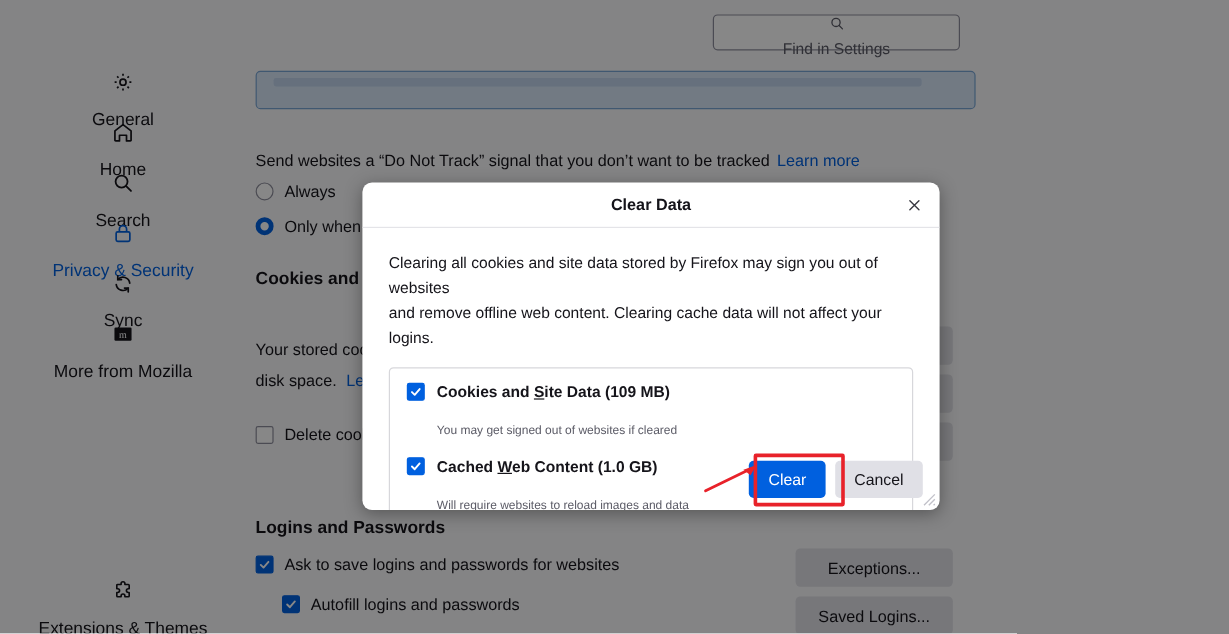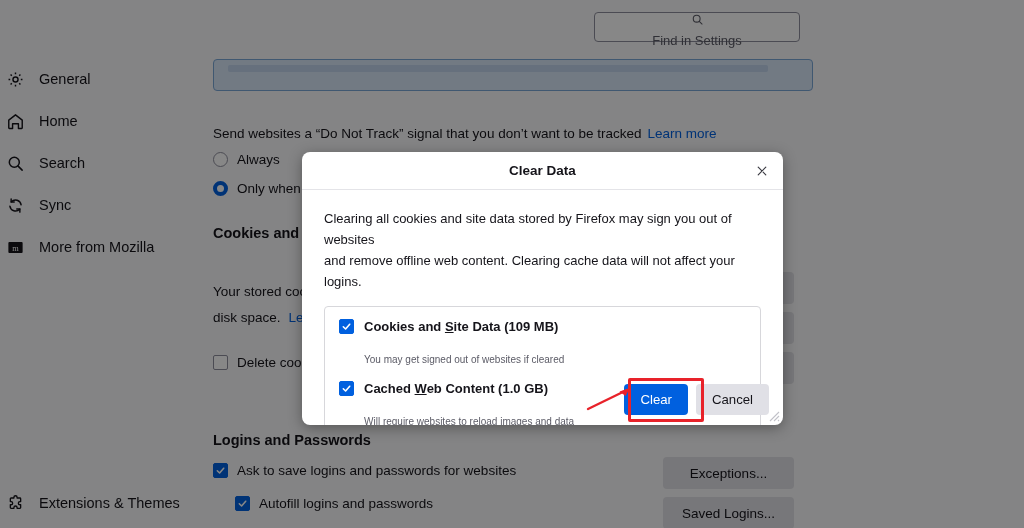--- a/index.html
+++ b/index.html
@@ -29,20 +29,21 @@
     padding-top: 58px;
   }
   .nav-item {
     display: flex;
     align-items: center;
     height: 42px;
     padding-left: 5px;
     gap: 14px;
     color: #15141a;
     font-size: 14.5px;
+    flex-direction: column;
   }
   .nav-item.active { color: #0060df; }
   .nav-icon {
     width: 20px; height: 20px;
     display: flex; align-items: center; justify-content: center;
     flex: 0 0 20px;
   }
   .nav-icon svg { display: block; }
   #nav-bottom {
     position: absolute;
@@ -270,20 +271,29 @@
       <div class="nav-item">
         <span class="nav-icon">
           <svg width="19" height="19" viewBox="0 0 24 24" fill="none" stroke="#15141a" stroke-width="1.9" stroke-linecap="round">
             <circle cx="10.5" cy="10.5" r="6.3"></circle>
             <path d="M15.3 15.3 20.4 20.4"></path>
           </svg>
         </span>
         <span>Search</span>
       </div>
 
+      <div class="nav-item active">
+        <span class="nav-icon">
+          <svg width="19" height="19" viewBox="0 0 24 24" fill="none" stroke="#0060df" stroke-width="1.8" stroke-linejoin="round">
+            <rect x="4.8" y="10.3" width="14.4" height="10" rx="1.6"></rect>
+            <path d="M8.2 10.3V7.6a3.8 3.8 0 0 1 7.6 0v2.7"></path>
+          </svg>
+        </span>
+        <span>Privacy &amp; Security</span>
+      </div>
 
       <div class="nav-item">
         <span class="nav-icon">
           <svg width="19" height="19" viewBox="0 0 24 24" fill="none" stroke="#15141a" stroke-width="1.8" stroke-linecap="round">
             <path d="M19.1 11.2a7.2 7.2 0 0 0-12.4-3.9"></path>
             <path d="M4.9 12.8a7.2 7.2 0 0 0 12.4 3.9"></path>
             <path d="M6.5 3.6v3.9h3.9"></path>
             <path d="M17.5 20.4v-3.9h-3.9"></path>
           </svg>
         </span>

